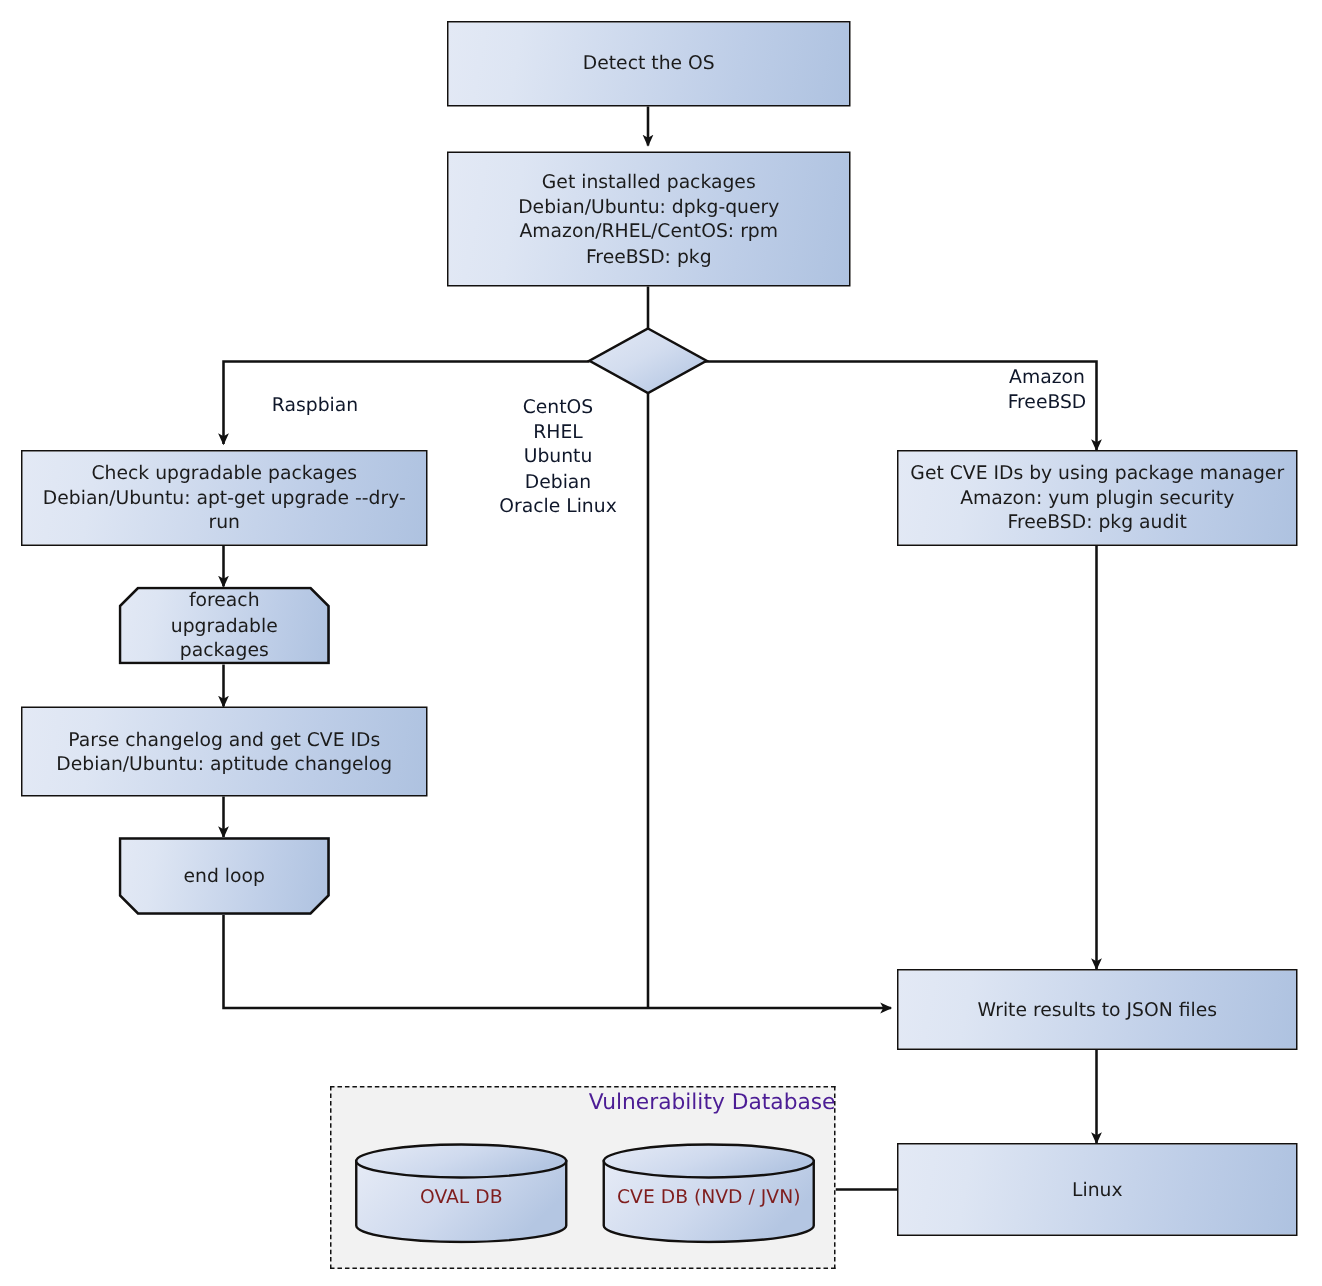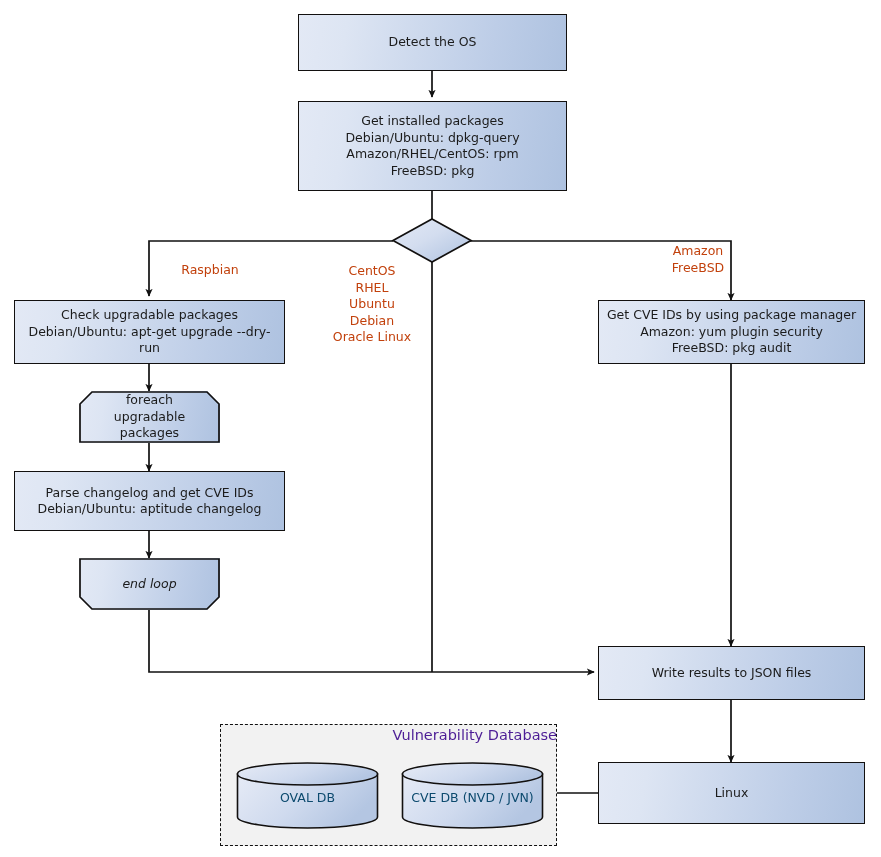--- a/index.html
+++ b/index.html
@@ -46,21 +46,21 @@
   .loop-start .txt,.loop-end .txt{position:relative;z-index:2;}
   .loop-outline{position:absolute;z-index:4;pointer-events:none;}
 
   .diamond{
     position:absolute;z-index:3;
   }
 
   .branch-label{
     position:absolute;
     font-size:12.5px;line-height:16.5px;
-    color:#c2410c;text-align:center;
+    color:#0f172a;text-align:center;
     white-space:pre-line;
     z-index:2;
   }
 
   
   .group-frame{
     position:absolute;
     box-sizing:border-box;
     border:1.6px dashed #111;
     background:#f2f2f2;
@@ -70,21 +70,21 @@
     position:absolute;
     font-size:14.5px;
     color:#4c1d95;
     text-align:right;
     z-index:2;
   }
 
   .cyl{position:absolute;z-index:2;}
   .cyl-label{
     position:absolute;z-index:3;
-    font-size:12.5px;color:#0c4a6e;
+    font-size:12.5px;color:#7f1d1d;
     text-align:center;width:100%;
   }
 </style>
 </head>
 <body>
 
 <div id="stage">
 
   <svg id="wires" viewBox="0 0 881 857">
     <defs>
@@ -165,21 +165,21 @@
   </div>
   <svg class="loop-outline" style="left:79px;top:391px;width:141px;height:52px;" viewBox="0 0 141 52">
     <polygon points="13,1 128,1 140,13 140,51 1,51 1,13" fill="none" stroke="#12100f" stroke-width="1.7"></polygon>
   </svg>
 
   <div class="node" style="left:14px;top:471px;width:271px;height:60px;">
     <span class="txt">Parse changelog and get  CVE IDs
 Debian/Ubuntu: aptitude changelog</span>
   </div>
 
-  <div class="node loop-end" style="left:79px;top:558px;width:141px;height:52px;font-style:italic;">
+  <div class="node loop-end" style="left:79px;top:558px;width:141px;height:52px;">
     <span class="skin"></span>
     <span class="txt">end loop</span>
   </div>
   <svg class="loop-outline" style="left:79px;top:558px;width:141px;height:52px;" viewBox="0 0 141 52">
     <polygon points="1,1 140,1 140,39 128,51 13,51 1,39" fill="none" stroke="#12100f" stroke-width="1.7"></polygon>
   </svg>
 
   <div class="node" style="left:598px;top:300px;width:267px;height:64px;">
     <span class="txt">Get CVE IDs by using package manager
 Amazon: yum plugin security

